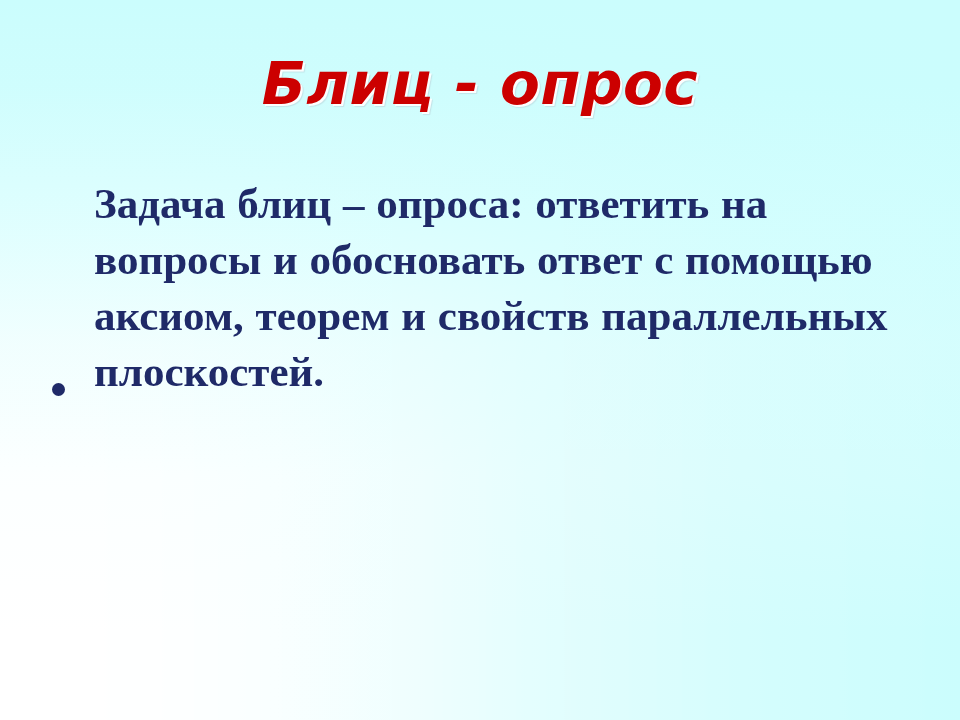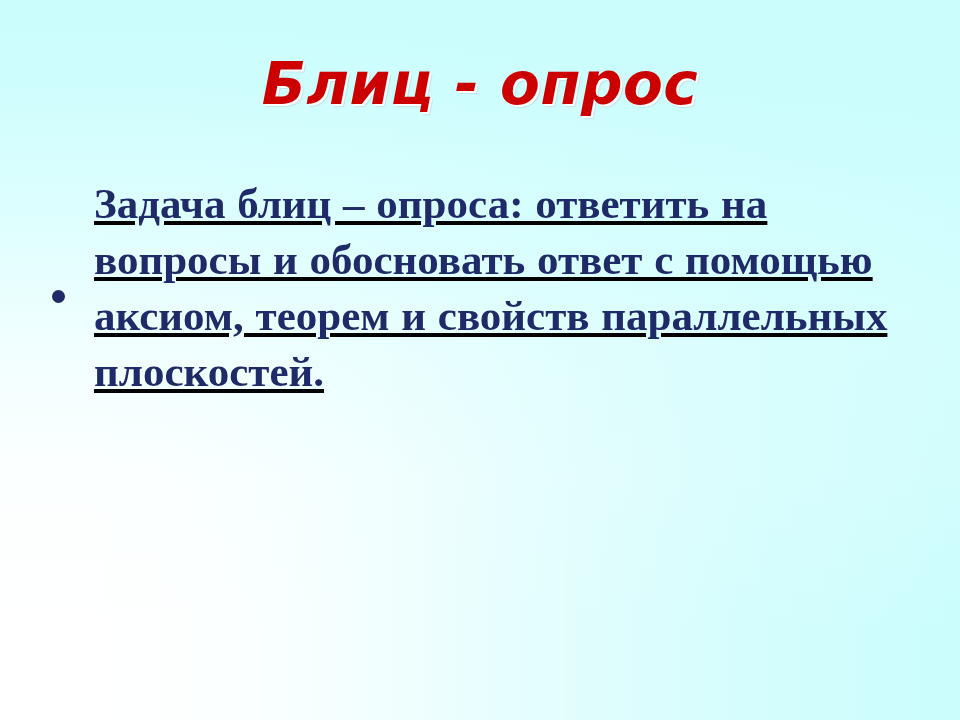--- a/index.html
+++ b/index.html
@@ -64,22 +64,21 @@
   
   #body-block {
     position: absolute;
     left: 52px;
     top: 176px;
     width: 856px;
   }
 
   .bullet-item {
     display: flex;
-    align-items: center;
-    text-decoration: underline;
+    align-items: flex-end;
   }
 
   .bullet-marker {
     flex: 0 0 auto;
     width: 42px;
     padding-top: 20px;
     box-sizing: border-box;
     text-align: left;
   }
 

